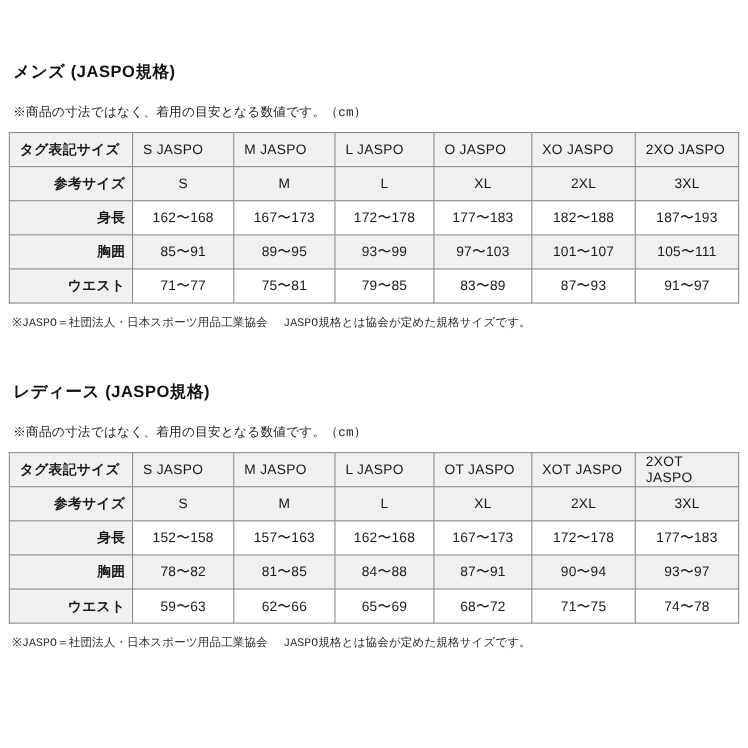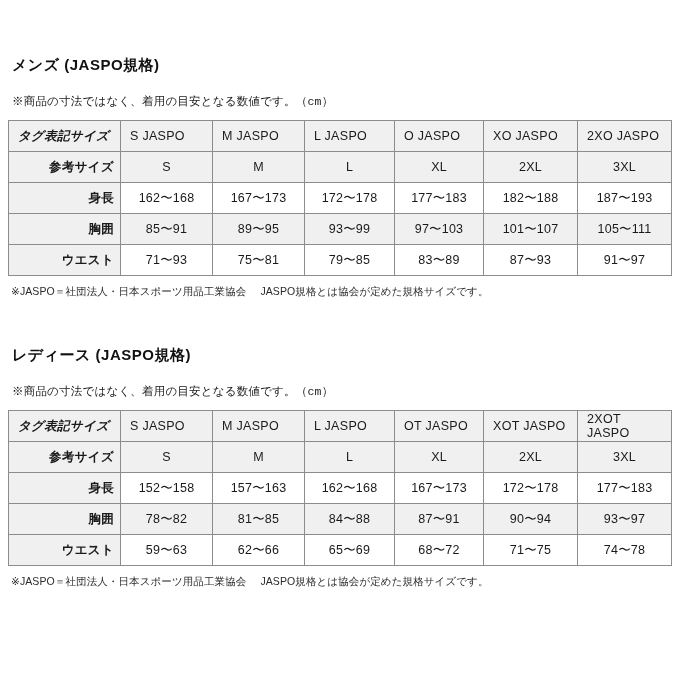--- a/index.html
+++ b/index.html
@@ -69,31 +69,31 @@
     letter-spacing: 0.2px;
   }
   table.size thead th.colhead {
     text-align: left;
     padding-left: 9px;
     background: #f0f0f0;
     letter-spacing: 0.3px;
   }
   table.size thead th.colhead.first {
     font-weight: bold;
-    font-style: italic;
   }
   table.size tbody tr.alt td,
   table.size tbody tr.alt th.rowhead {
     background: #f0f0f0;
   }
   .foot-note {
     font-size: 10.5px;
     color: #2b2b2b;
     margin: 9px 0 0 3px;
     letter-spacing: 0.1px;
+    font-family: Liberation Mono, monospace;
   }
   .foot-note .gap { display: inline-block; width: 14px; }
 </style>
 </head>
 <body>
 
 <div class="page">
 
   <div class="section sec-men">
     <h2 class="sec-title">メンズ (JASPO規格)</h2>
@@ -134,21 +134,21 @@
           <th class="rowhead">胸囲</th>
           <td>85〜91</td>
           <td>89〜95</td>
           <td>93〜99</td>
           <td>97〜103</td>
           <td>101〜107</td>
           <td>105〜111</td>
         </tr>
         <tr>
           <th class="rowhead">ウエスト</th>
-          <td>71〜93</td>
+          <td>71〜77</td>
           <td>75〜81</td>
           <td>79〜85</td>
           <td>83〜89</td>
           <td>87〜93</td>
           <td>91〜97</td>
         </tr>
       </tbody>
     </table>
 
     <p class="foot-note">

